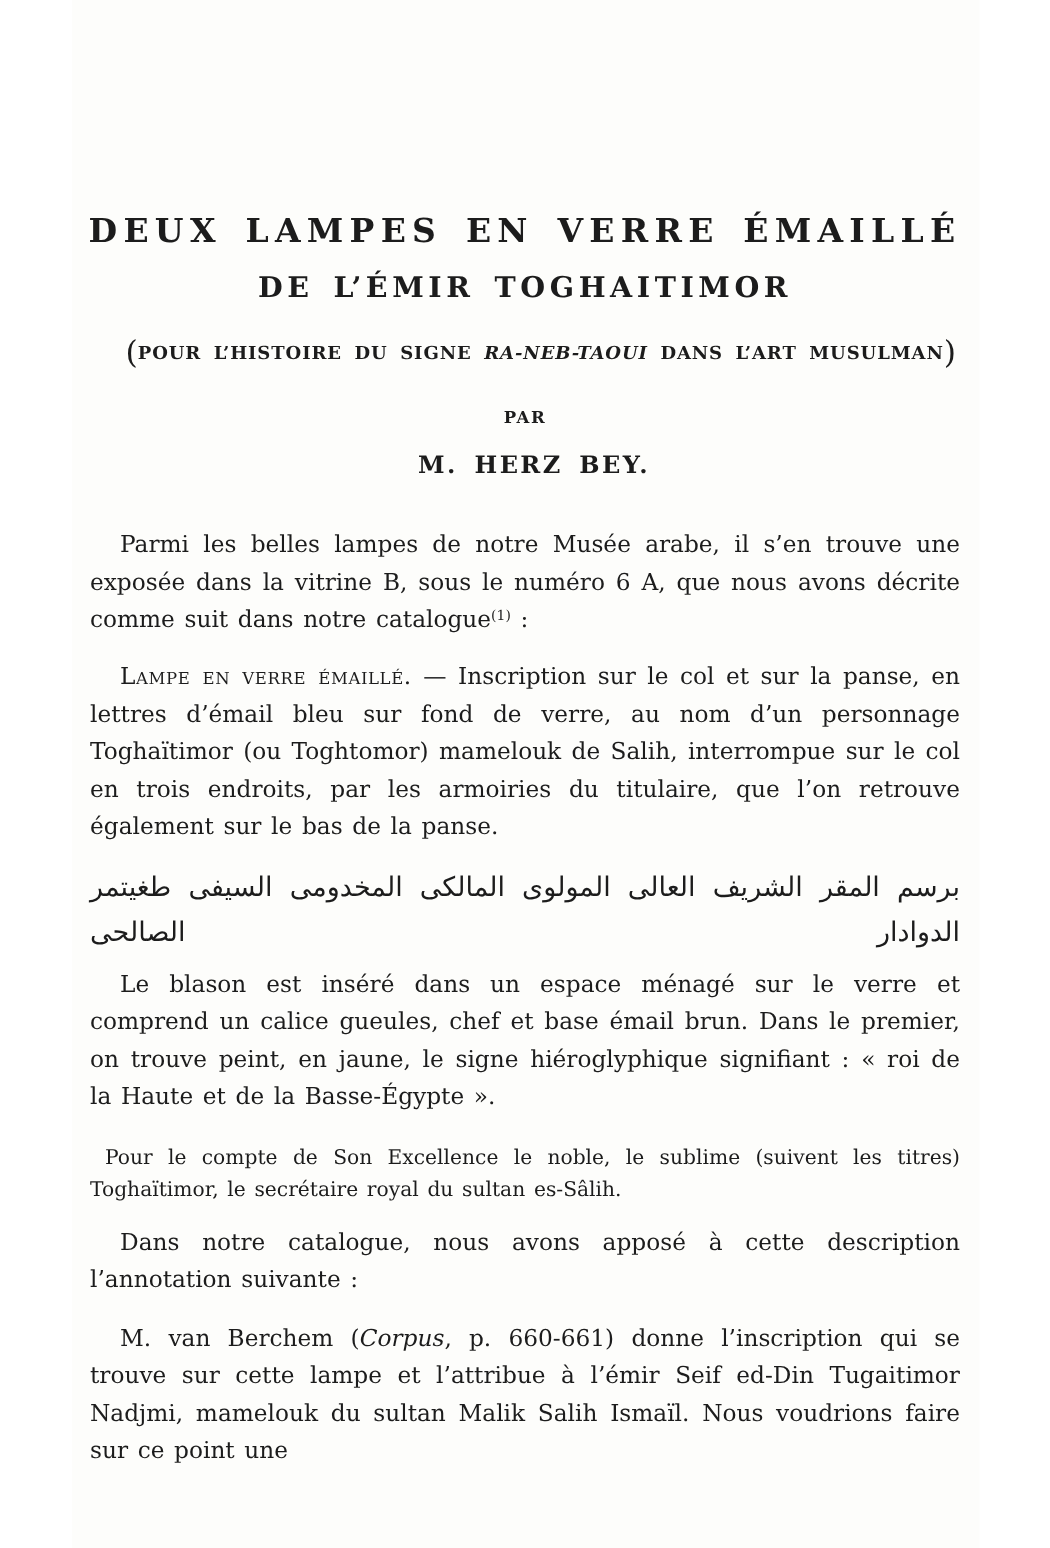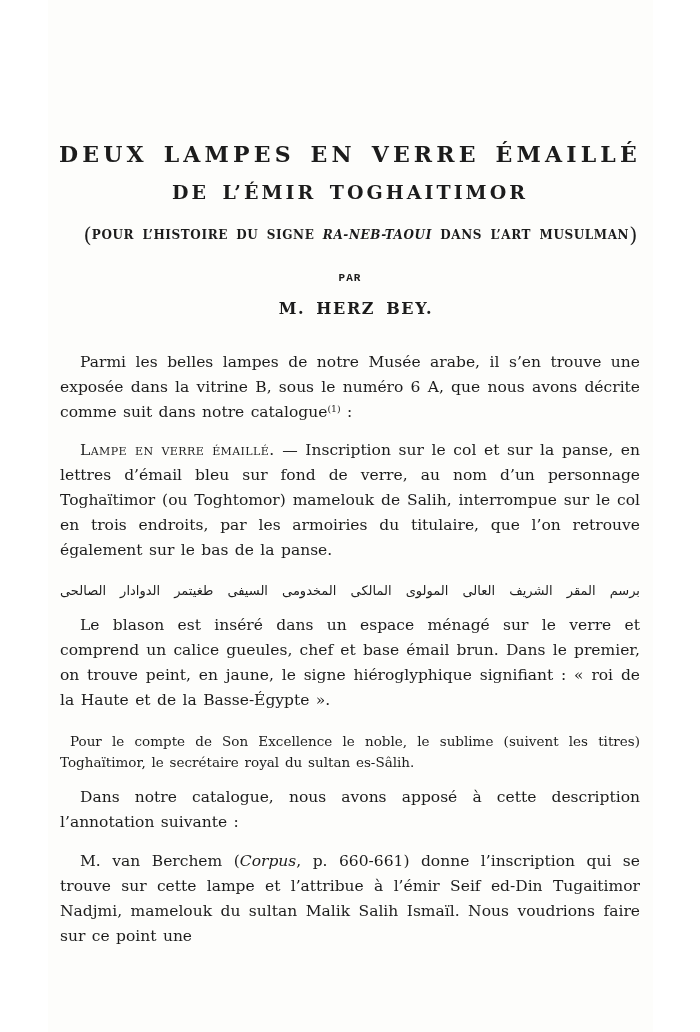--- a/index.html
+++ b/index.html
@@ -55,21 +55,20 @@
     letter-spacing: 0;
   }
   .sub .iu {
     font-style: italic;
   }
   .par {
     margin: 4px 0 15px 0;
     font-size: 11px;
     font-weight: bold;
     letter-spacing: 0.1em;
-    font-family: Liberation Mono, monospace;
   }
   .author {
     margin: 0 0 32px 12px;
     font-size: 16px;
     font-weight: bold;
     letter-spacing: 0.1em;
     word-spacing: 0.25em;
   }
   
   .bodytext {
@@ -89,21 +88,21 @@
     letter-spacing: 0.4px;
   }
   .noteref {
     font-size: 60%;
     line-height: 0;
     vertical-align: 5px;
   }
   .arabic {
     margin: 2px 0 7px 0;
     font-family: "DejaVu Sans", sans-serif;
-    font-size: 13px;
+    font-size: 18px;
     line-height: 30px;
     direction: rtl;
     text-align: justify;
     text-align-last: justify;
     text-indent: 0;
   }
   .small {
     font-size: 13.5px;
     line-height: 21px;
     text-indent: 10px;

